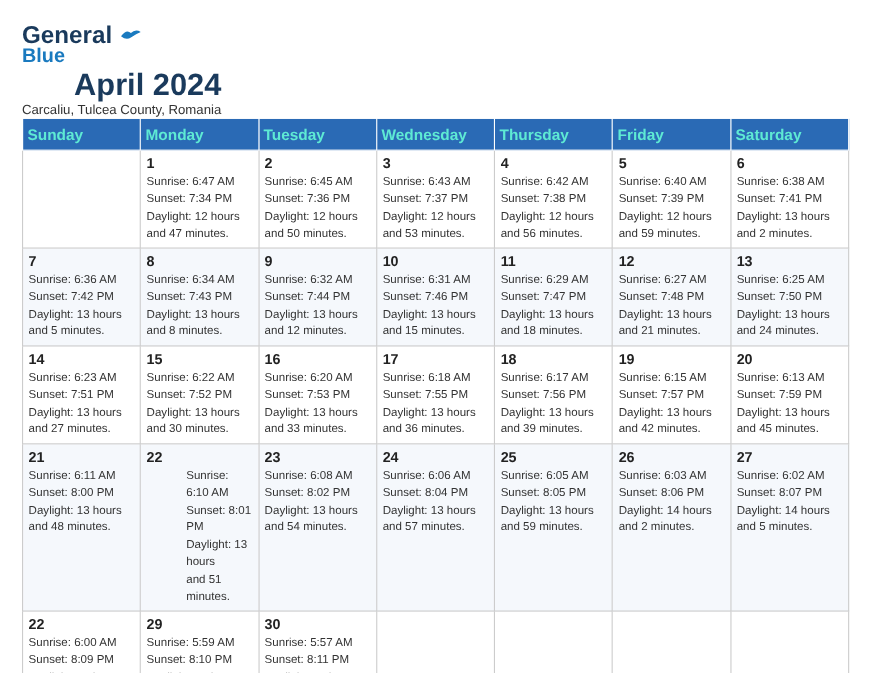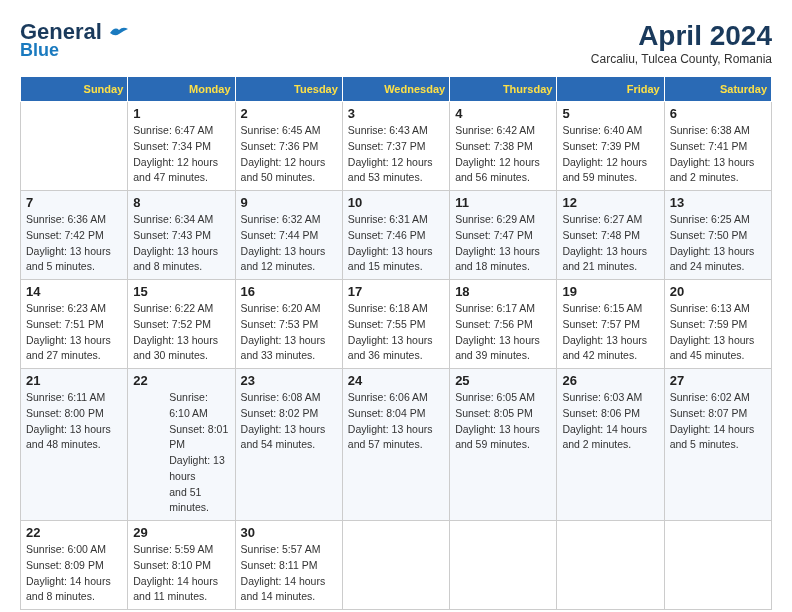--- a/index.html
+++ b/index.html
@@ -7,21 +7,22 @@
       font-family: Arial, sans-serif;
       background: #fff;
       width: 792px;
       min-height: 612px;
       padding: 20px;
     }
     .header-section {
       display: flex;
       justify-content: space-between;
       align-items: flex-start;
-      margin-bottom: 10px;
+      margin-bottom: 0;
+      flex-direction: column;
     }
     .logo {
       display: flex;
       flex-direction: column;
       align-items: flex-start;
     }
     .title-section {
       text-align: right;
     }
     .month-title {
@@ -33,24 +34,24 @@
       font-size: 12px;
       color: #333;
     }
     .calendar {
       width: 100%;
       border-collapse: collapse;
       font-size: 11px;
     }
     .calendar thead tr th {
       background: #2a6ab5;
-      color: #fde047;
+      color: #5eead4;
       padding: 6px 4px;
-      text-align: right;
-      font-size: 11px;
+      text-align: left;
+      font-size: 14px;
       font-weight: bold;
       border: 1px solid #fff;
     }
     .calendar tbody tr td {
       vertical-align: top;
       border: 1px solid #ccc;
       padding: 4px 5px;
       width: 107px;
       min-height: 80px;
       background: #fff;

